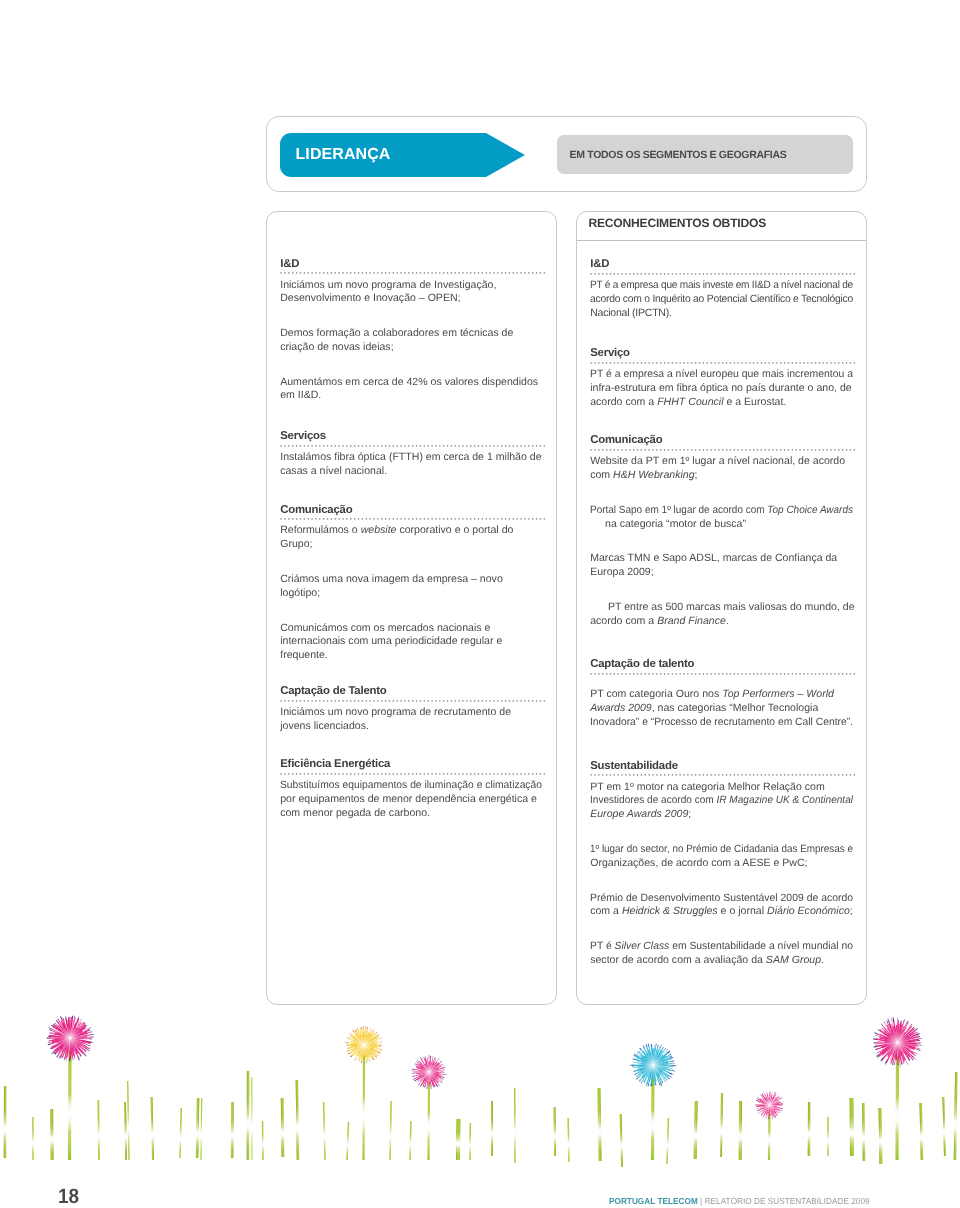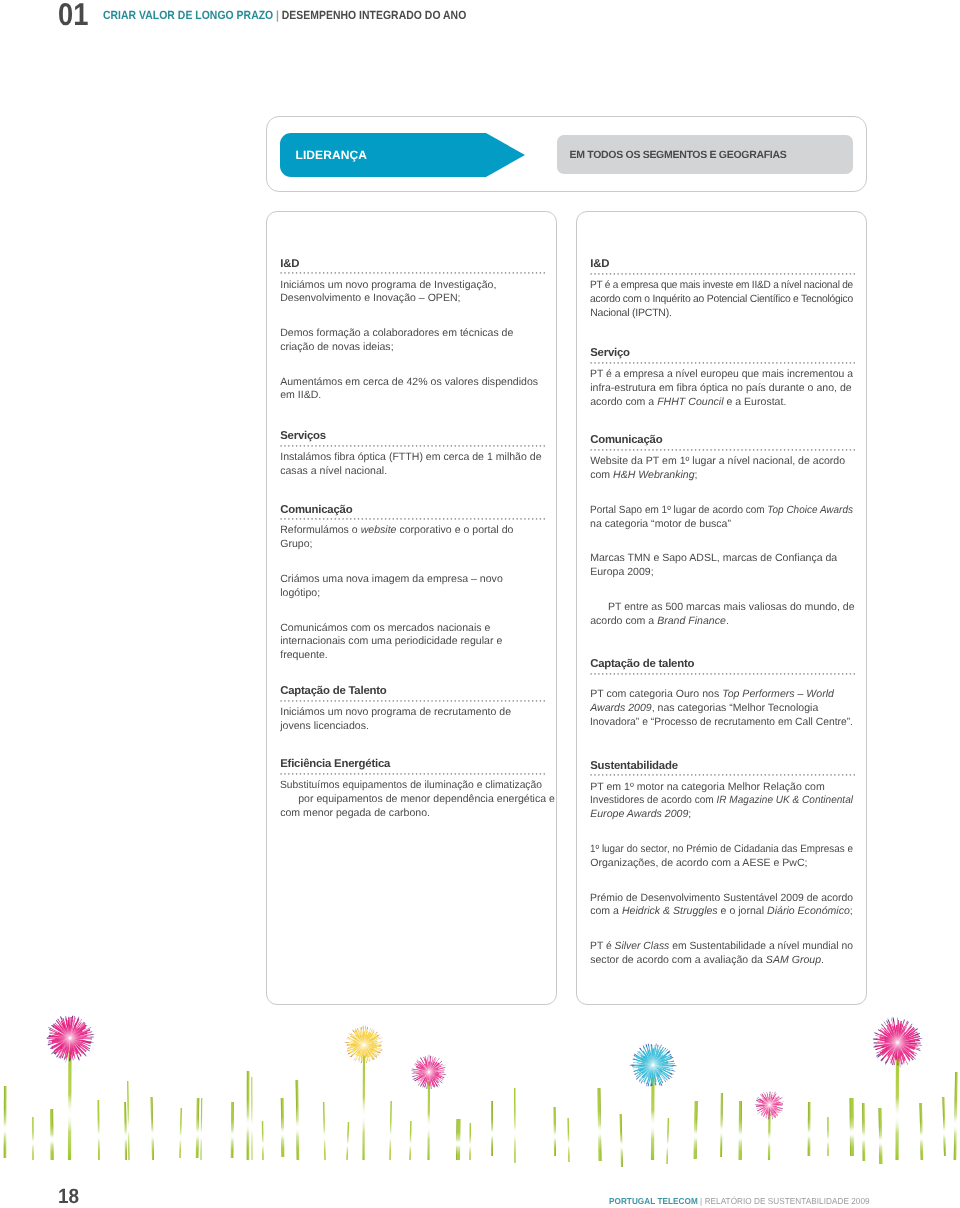--- a/index.html
+++ b/index.html
@@ -21,21 +21,21 @@
   .rh-chapter{color:#268c96;}
   .rh-sep{color:#9a9a9a;font-weight:bold;padding:0 3.2px;}
   .rh-sub{color:#4a4a4a;}
 
   
   .capsule{position:absolute;left:266px;top:116px;width:601px;height:76px;
            border:1px solid #cacaca;border-radius:13px;box-sizing:border-box;background:#fff;}
   .arrow{position:absolute;left:13px;top:16px;width:245px;height:44px;}
   .arrow svg{display:block;}
   .arrow-label{position:absolute;left:15.5px;top:0px;height:44px;line-height:44px;
-               font-size:12px;font-weight:bold;color:#ffffff;letter-spacing:0.08px;}
+               font-size:16px;font-weight:bold;color:#ffffff;letter-spacing:0.08px;}
   .greybox{position:absolute;left:290px;top:18px;width:296px;height:39px;
            background:#d2d4d5;border-radius:7px;}
   .greybox-label{position:absolute;left:12.5px;top:0.5px;height:55px;line-height:39px;
                  text-align:right;font-size:10.5px;font-weight:bold;color:#4a4a4a;
                  letter-spacing:-0.3px;}
 
   
   .panel{position:absolute;top:211px;border:1px solid #c9c9c9;border-radius:11px;
          box-sizing:border-box;background:#fff;height:794px;}
   .panel.left{left:266px;width:291px;}
@@ -68,24 +68,20 @@
 
   
   .garden{position:absolute;left:0;top:1000px;width:960px;height:170px;}
   .garden svg{display:block;}
 </style>
 </head>
 <body>
 
 <div id="page">
 
-  <div class="runhead">
-    <div class="rh-num">01</div>
-    <div class="rh-text"><span class="rh-chapter">CRIAR VALOR DE LONGO PRAZO</span><span class="rh-sep">|</span><span class="rh-sub">DESEMPENHO INTEGRADO DO ANO</span></div>
-  </div>
 
   <div class="capsule">
     <div class="arrow">
       <svg width="245" height="44" viewBox="0 0 245 44">
         <path d="M11,0 H206 L245,22 L206,44 H11 A11,11 0 0 1 0,33 V11 A11,11 0 0 1 11,0 Z" fill="#029cc4"></path>
       </svg>
       <div class="arrow-label">LIDERANÇA</div>
     </div>
     <div class="greybox">
       <div class="greybox-label">EM TODOS OS SEGMENTOS E GEOGRAFIAS</div>
@@ -475,26 +471,29 @@
             <rect x="240.39" y="0.25" width="1.32" height="1.32" fill="#7c7c7c"></rect>
             <rect x="244.26" y="0.25" width="1.32" height="1.32" fill="#7c7c7c"></rect>
             <rect x="248.13" y="0.25" width="1.32" height="1.32" fill="#7c7c7c"></rect>
             <rect x="252.00" y="0.25" width="1.32" height="1.32" fill="#7c7c7c"></rect>
             <rect x="255.87" y="0.25" width="1.32" height="1.32" fill="#7c7c7c"></rect>
             <rect x="259.74" y="0.25" width="1.32" height="1.32" fill="#7c7c7c"></rect>
             <rect x="263.61" y="0.25" width="1.32" height="1.32" fill="#7c7c7c"></rect>
           </svg>
         </div>
         <div class="tline" style="left: 13.2px; top: 568.2px; transform-origin: 0px 50%; transform: scaleX(0.9759);">Substituímos equipamentos de iluminação e climatização</div>
-        <div class="tline" style="left: 13.2px; top: 582.05px; margin-left: 18px;">por equipamentos de menor dependência energética e</div>
+        <div class="tline" style="left: 13.2px; top: 582.05px;">por equipamentos de menor dependência energética e</div>
         <div class="tline" style="left: 13.2px; top: 595.9px;">com menor pegada de carbono.</div>
       </div>
   </div>
 
   <div class="panel right">
+    <div class="panel-head">
+      <span>RECONHECIMENTOS OBTIDOS</span>
+    </div>
     <div class="panel-body" id="body-right">
         <div class="sec-title" style="left: 13.2px; top: 47.2px;">I&amp;D</div>
         <div class="dots" style="left: 13.2px; width: 266.3px; top: 60.8px;">
           <svg width="266.3" height="2" viewBox="0 0 266.3 2">
             <rect x="0.45" y="0.25" width="1.32" height="1.32" fill="#7c7c7c"></rect>
             <rect x="4.32" y="0.25" width="1.32" height="1.32" fill="#7c7c7c"></rect>
             <rect x="8.19" y="0.25" width="1.32" height="1.32" fill="#7c7c7c"></rect>
             <rect x="12.06" y="0.25" width="1.32" height="1.32" fill="#7c7c7c"></rect>
             <rect x="15.93" y="0.25" width="1.32" height="1.32" fill="#7c7c7c"></rect>
             <rect x="19.80" y="0.25" width="1.32" height="1.32" fill="#7c7c7c"></rect>
@@ -713,21 +712,21 @@
             <rect x="248.13" y="0.25" width="1.32" height="1.32" fill="#7c7c7c"></rect>
             <rect x="252.00" y="0.25" width="1.32" height="1.32" fill="#7c7c7c"></rect>
             <rect x="255.87" y="0.25" width="1.32" height="1.32" fill="#7c7c7c"></rect>
             <rect x="259.74" y="0.25" width="1.32" height="1.32" fill="#7c7c7c"></rect>
             <rect x="263.61" y="0.25" width="1.32" height="1.32" fill="#7c7c7c"></rect>
           </svg>
         </div>
         <div class="tline" style="left: 13.2px; top: 244.2px;">Website da PT em 1º lugar a nível nacional, de acordo</div>
         <div class="tline" style="left: 13.2px; top: 258.05px;">com <i>H&amp;H Webranking</i>;</div>
         <div class="tline" style="left: 13.2px; top: 292.75px; transform-origin: 0px 50%; transform: scaleX(0.9447);">Portal Sapo em 1º lugar de acordo com <i>Top Choice Awards</i></div>
-        <div class="tline" style="left: 13px; top: 306.6px;">na categoria “motor de busca”</div>
+        <div class="tline" style="left: 28px; top: 306.6px;">na categoria “motor de busca”</div>
         <div class="tline" style="left: 13.2px; top: 341.3px;">Marcas TMN e Sapo ADSL, marcas de Confiança da</div>
         <div class="tline" style="left: 13.2px; top: 355.15px;">Europa 2009;</div>
         <div class="tline" style="left: 31px; top: 389.85px;">PT entre as 500 marcas mais valiosas do mundo, de</div>
         <div class="tline" style="left: 13.2px; top: 403.7px;">acordo com a <i>Brand Finance</i>.</div>
         <div class="sec-title" style="left: 13.2px; top: 447.3px;">Captação de talento</div>
         <div class="dots" style="left: 13.2px; width: 266.3px; top: 460.9px;">
           <svg width="266.3" height="2" viewBox="0 0 266.3 2">
             <rect x="0.45" y="0.25" width="1.32" height="1.32" fill="#7c7c7c"></rect>
             <rect x="4.32" y="0.25" width="1.32" height="1.32" fill="#7c7c7c"></rect>
             <rect x="8.19" y="0.25" width="1.32" height="1.32" fill="#7c7c7c"></rect>

